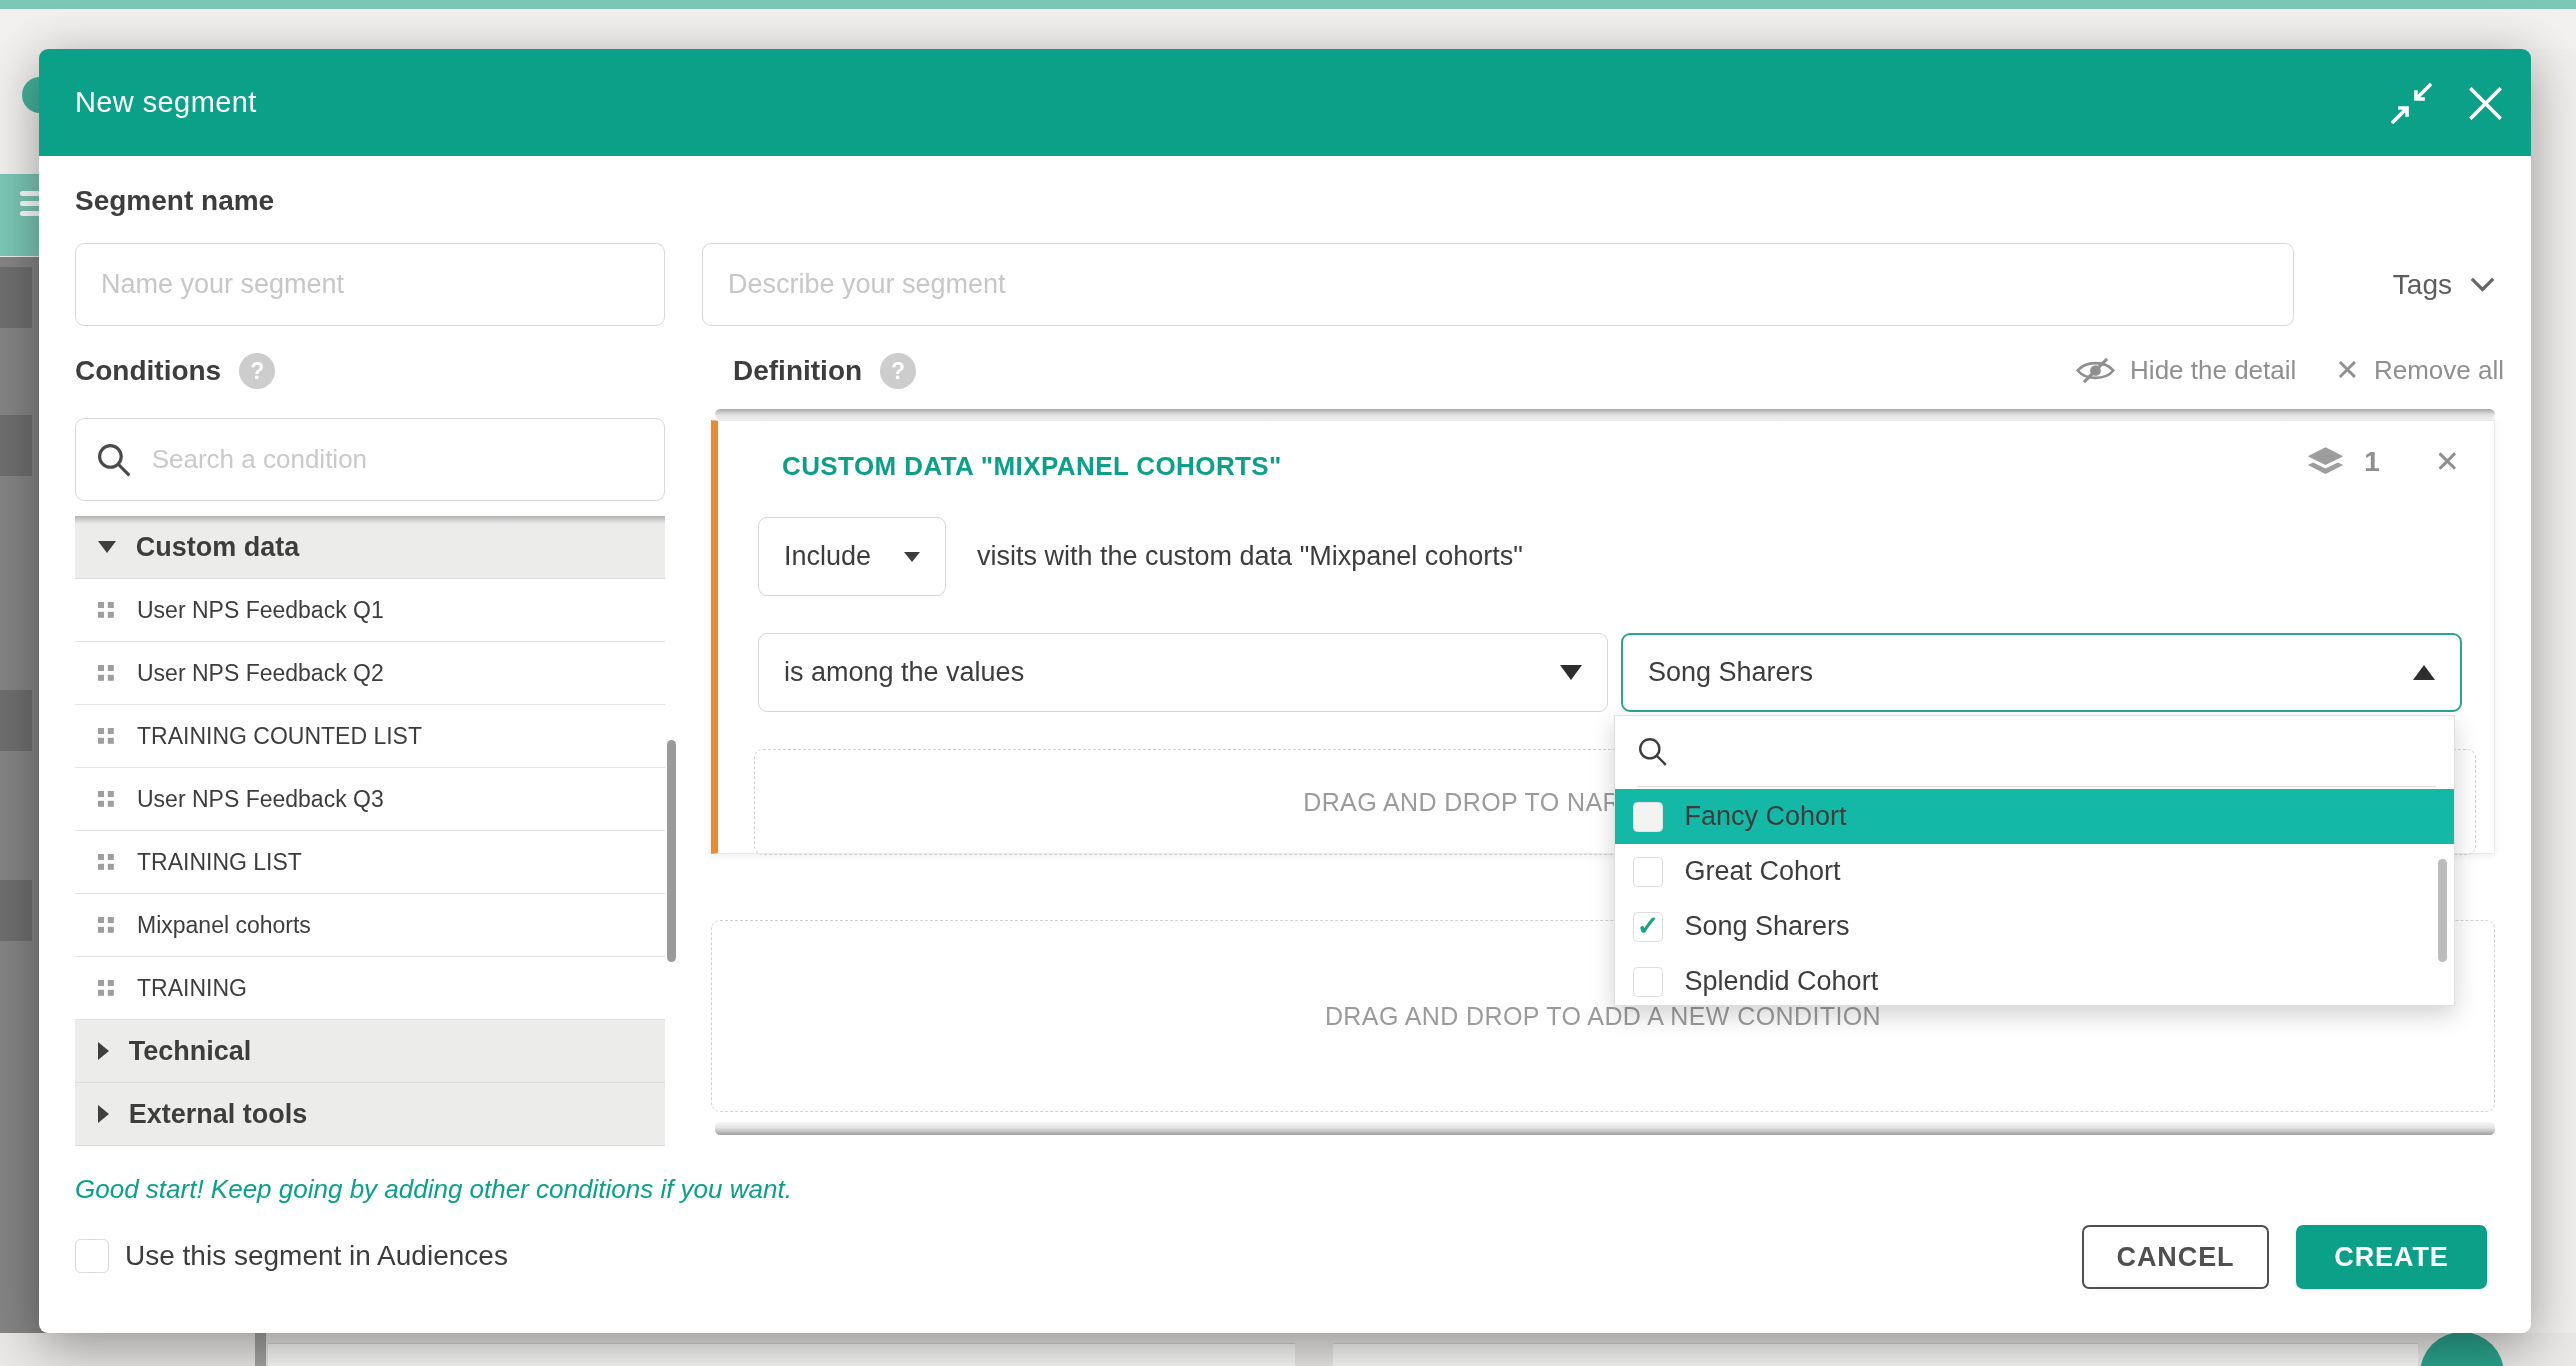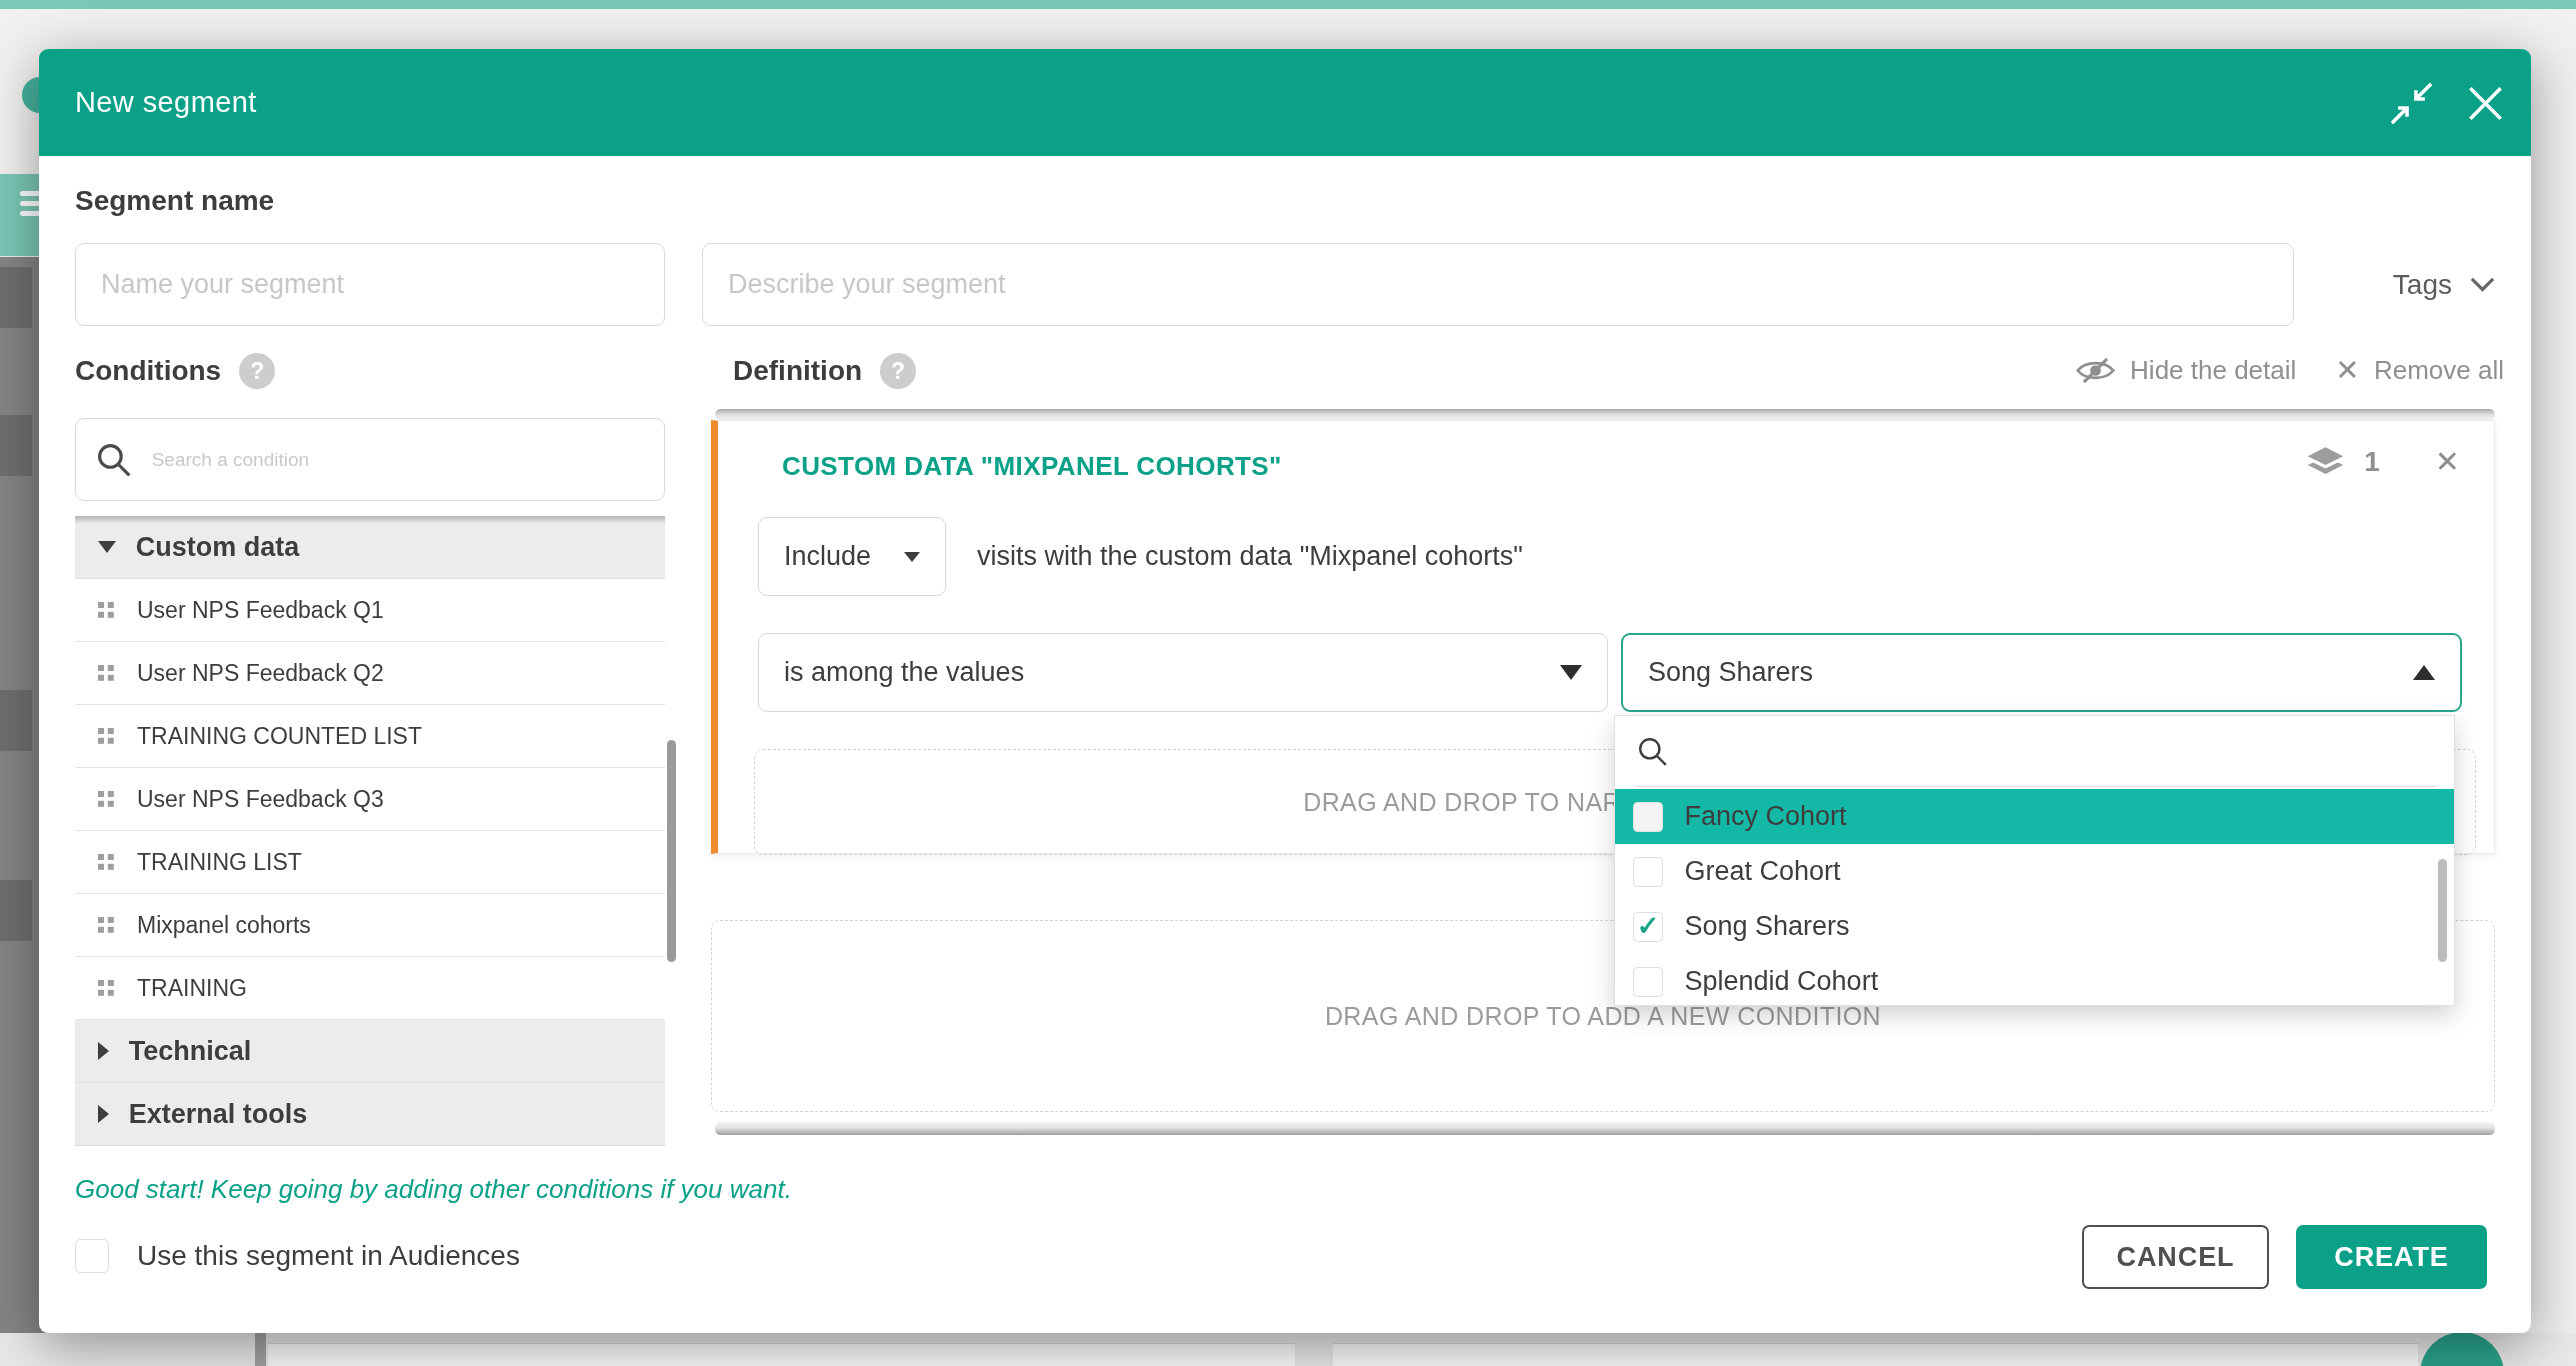--- a/index.html
+++ b/index.html
@@ -66,21 +66,21 @@
   #def-tools{right:27px;top:304px;display:flex;align-items:center;gap:39px;}
   .tool-btn{display:flex;align-items:center;gap:14.3px;color:#8f8f8f;font-size:26px;cursor:pointer;}
   .x-glyph{font-size:29px;color:#8f8f8f;}
 
   
   #search-box{
     left:36px;top:369px;width:590px;height:83px;border:1.8px solid #d9d9d9;border-radius:9px;
     box-sizing:border-box;display:flex;align-items:center;padding:0 19.7px;gap:18px;background:#fff;
   }
   #search-box input{
-    border:none;outline:none;flex:1;font-size:19px;color:#3d3d3d;
+    border:none;outline:none;flex:1;font-size:26px;color:#3d3d3d;
     font-family:"Liberation Sans", sans-serif;
   }
   #search-box input::placeholder{color:#c9c9c9;}
 
   
   #cond-list{left:36px;top:467px;width:590px;}
   #cond-list::before{
     content:"";position:absolute;left:0;top:0;width:100%;height:8px;
     background:linear-gradient(#b4b4b4,rgba(180,180,180,0));z-index:2;pointer-events:none;
   }
@@ -152,21 +152,21 @@
   .cbx{
     width:30px;height:30px;box-sizing:border-box;border:1.8px solid #ddd;border-radius:4.5px;background:#fff;
     display:flex;align-items:center;justify-content:center;flex:0 0 auto;
   }
   .dd-row.hover .cbx{background:#f3f3f2;border-color:#e3e3e3;}
   .cbx .check{color:#19a387;font-size:27px;font-weight:700;line-height:1;}
   #dd-thumb{position:absolute;right:7.2px;top:143px;width:9px;height:103px;background:#bcbcbc;border-radius:4.5px;cursor:pointer;}
 
   
   #hint{left:36px;top:1120px;font-size:26px;font-style:italic;color:#0ba189;line-height:40px;}
-  #audiences{left:36px;top:1190px;display:flex;align-items:center;gap:28px;cursor:pointer;}
+  #audiences{left:36px;top:1190px;display:flex;align-items:center;gap:16px;cursor:pointer;}
   #audiences .cbx2{width:34px;height:34px;box-sizing:border-box;border:1.8px solid #dcdcdc;border-radius:5.4px;background:#fff;}
   #audiences-label{font-size:28px;color:#3d3d3d;}
   .btn{
     position:absolute;box-sizing:border-box;height:64px;border-radius:7.2px;
     display:flex;align-items:center;justify-content:center;
     font-size:27px;font-weight:700;letter-spacing:0.9px;cursor:pointer;
   }
   #cancel-btn{left:2043px;top:1176px;width:187px;background:#fff;border:2.7px solid #4f4f4f;color:#4f4f4f;}
   #create-btn{left:2257px;top:1176px;width:191px;background:#0ba189;border:none;color:#ffffff;}
 </style>

